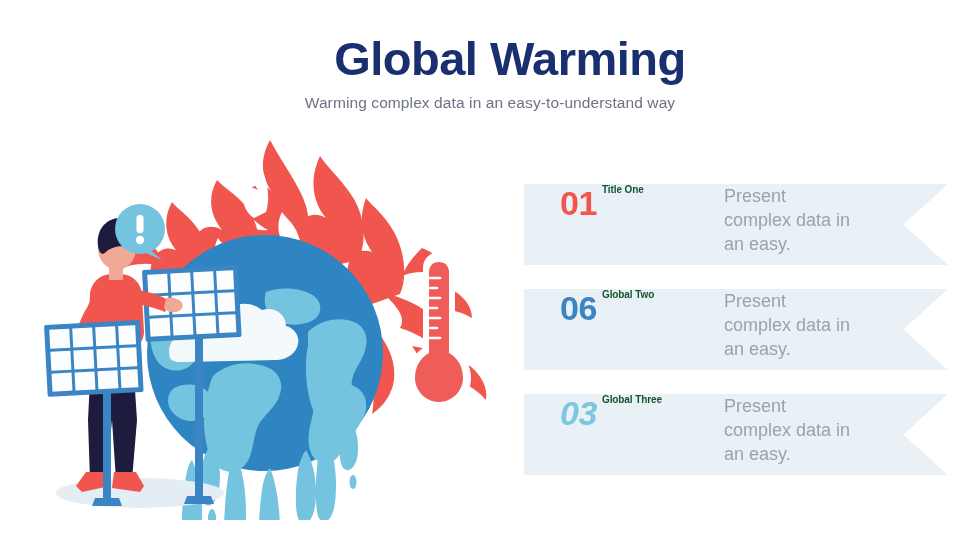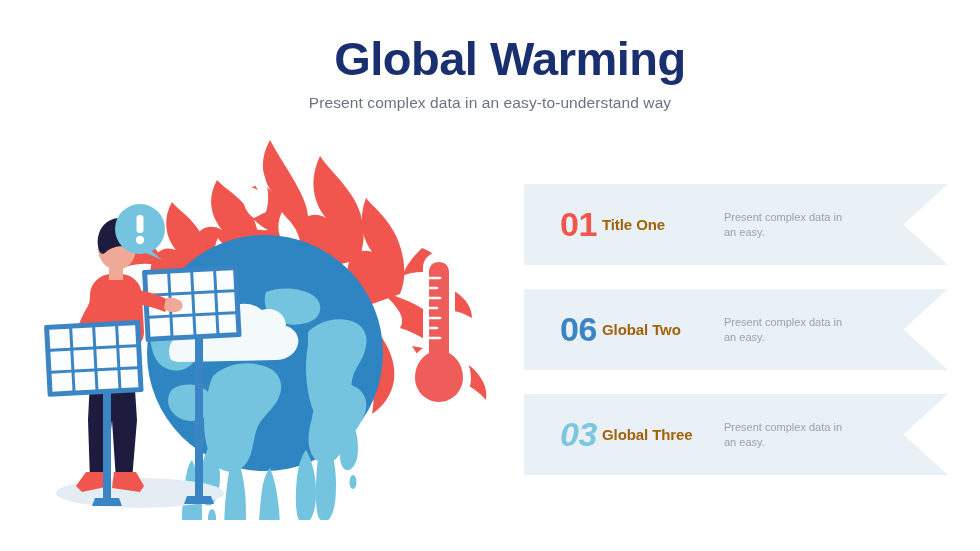--- a/index.html
+++ b/index.html
@@ -60,62 +60,62 @@
     top: 184px;
     width: 424px;
   }
   .banner-row {
     position: relative;
     width: 424px;
     height: 81px;
     margin-bottom: 24px;
     background: #e9f1f6;
     display: flex;
-    align-items: center;
+    align-items: flex-start;
     -webkit-clip-path: polygon(0 0, 100% 0, 100% 0, 89.5% 50%, 100% 100%, 100% 100%, 0 100%);
     clip-path: polygon(0 0, 100% 0, 100% 0, 89.5% 50%, 100% 100%, 100% 100%, 0 100%);
   }
   .banner-row:last-child { margin-bottom: 0; }
 
   .banner-number {
     font-family: "Liberation Sans", sans-serif;
     font-size: 34px;
     font-weight: bold;
     letter-spacing: -0.5px;
     width: 78px;
     text-align: left;
     padding-left: 36px;
     box-sizing: border-box;
     flex: none;
   }
   .banner-title {
     font-family: "Liberation Sans", sans-serif;
-    font-size: 15px;
+    font-size: 10px;
     font-weight: bold;
-    color: #a16207;
+    color: #14532d;
     width: 122px;
     flex: none;
     letter-spacing: -0.1px;
   }
   .banner-desc {
     font-family: "Liberation Sans", sans-serif;
-    font-size: 11px;
+    font-size: 18px;
     font-weight: normal;
     color: #9aa2ab;
     line-height: 1.34;
     flex: none;
     width: 130px;
   }
 </style>
 </head>
 <body>
 
 <div class="slide-header">
   <h1 class="slide-title">Global Warming</h1>
-  <p class="slide-subtitle">Present complex data in an easy-to-understand way</p>
+  <p class="slide-subtitle">Warming complex data in an easy-to-understand way</p>
 </div>
 
 <div class="illustration">
   <svg width="490" height="400" viewBox="0 0 490 400" xmlns="http://www.w3.org/2000/svg">
 
     <g fill="#f1564e">
       <path d="M250 20 C238 42 243 60 252 72 C244 62 232 62 228 74 C222 92 236 104 248 110 C230 112 214 102 206 86 C200 104 208 126 226 140 L272 148 C286 130 292 106 286 86 C280 66 264 46 250 20 Z"></path>
       <path d="M197 60 C186 80 192 98 202 110 C192 104 180 106 176 118 C170 136 184 150 198 156 L234 150 C242 132 240 108 230 92 C220 76 206 70 197 60 Z"></path>
       <path d="M300 36 C288 62 294 84 306 98 C296 92 284 94 280 106 C272 126 288 142 304 148 L338 140 C348 120 344 94 332 76 C320 58 308 48 300 36 Z"></path>
       <path d="M152 82 C142 100 146 118 156 130 C146 126 136 130 132 142 C126 160 140 174 154 180 L186 172 C194 154 190 128 180 112 C170 96 158 90 152 82 Z"></path>

